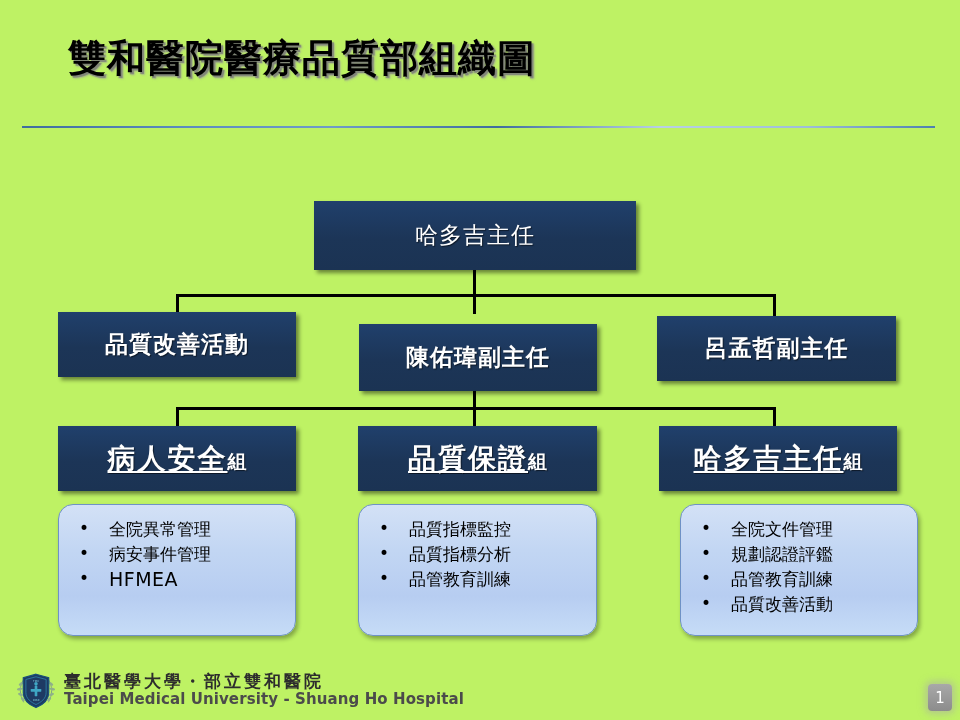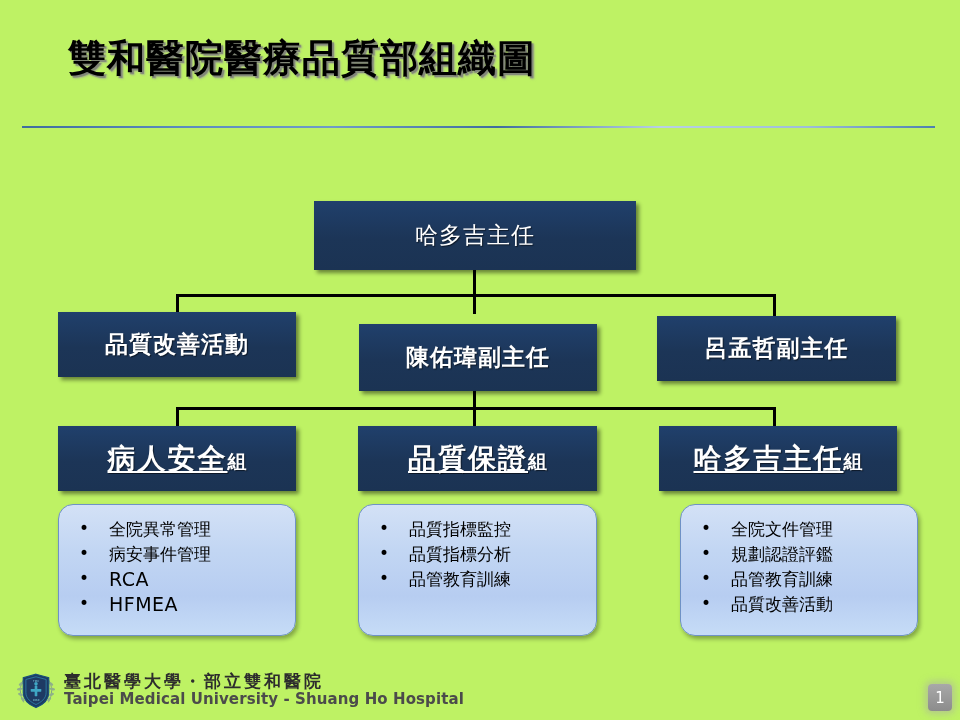--- a/index.html
+++ b/index.html
@@ -212,21 +212,20 @@
     <span class="label">
       <span class="main">哈多吉主任</span>
         <span class="suffix">組</span>
     </span>
   </div>
 
   <div class="bullet-panel" style="left:58px; top:504px; width:238px; height:132px;">
     <ul>
         <li>全院異常管理</li>
         <li>病安事件管理</li>
-        <li class="latin">RCA</li>
         <li class="latin">HFMEA</li>
       </ul>
   </div>
   <div class="bullet-panel" style="left:358px; top:504px; width:239px; height:132px;padding-left:12px;">
     <ul>
         <li>品質指標監控</li>
         <li>品質指標分析</li>
         <li>品管教育訓練</li>
       </ul>
   </div>

